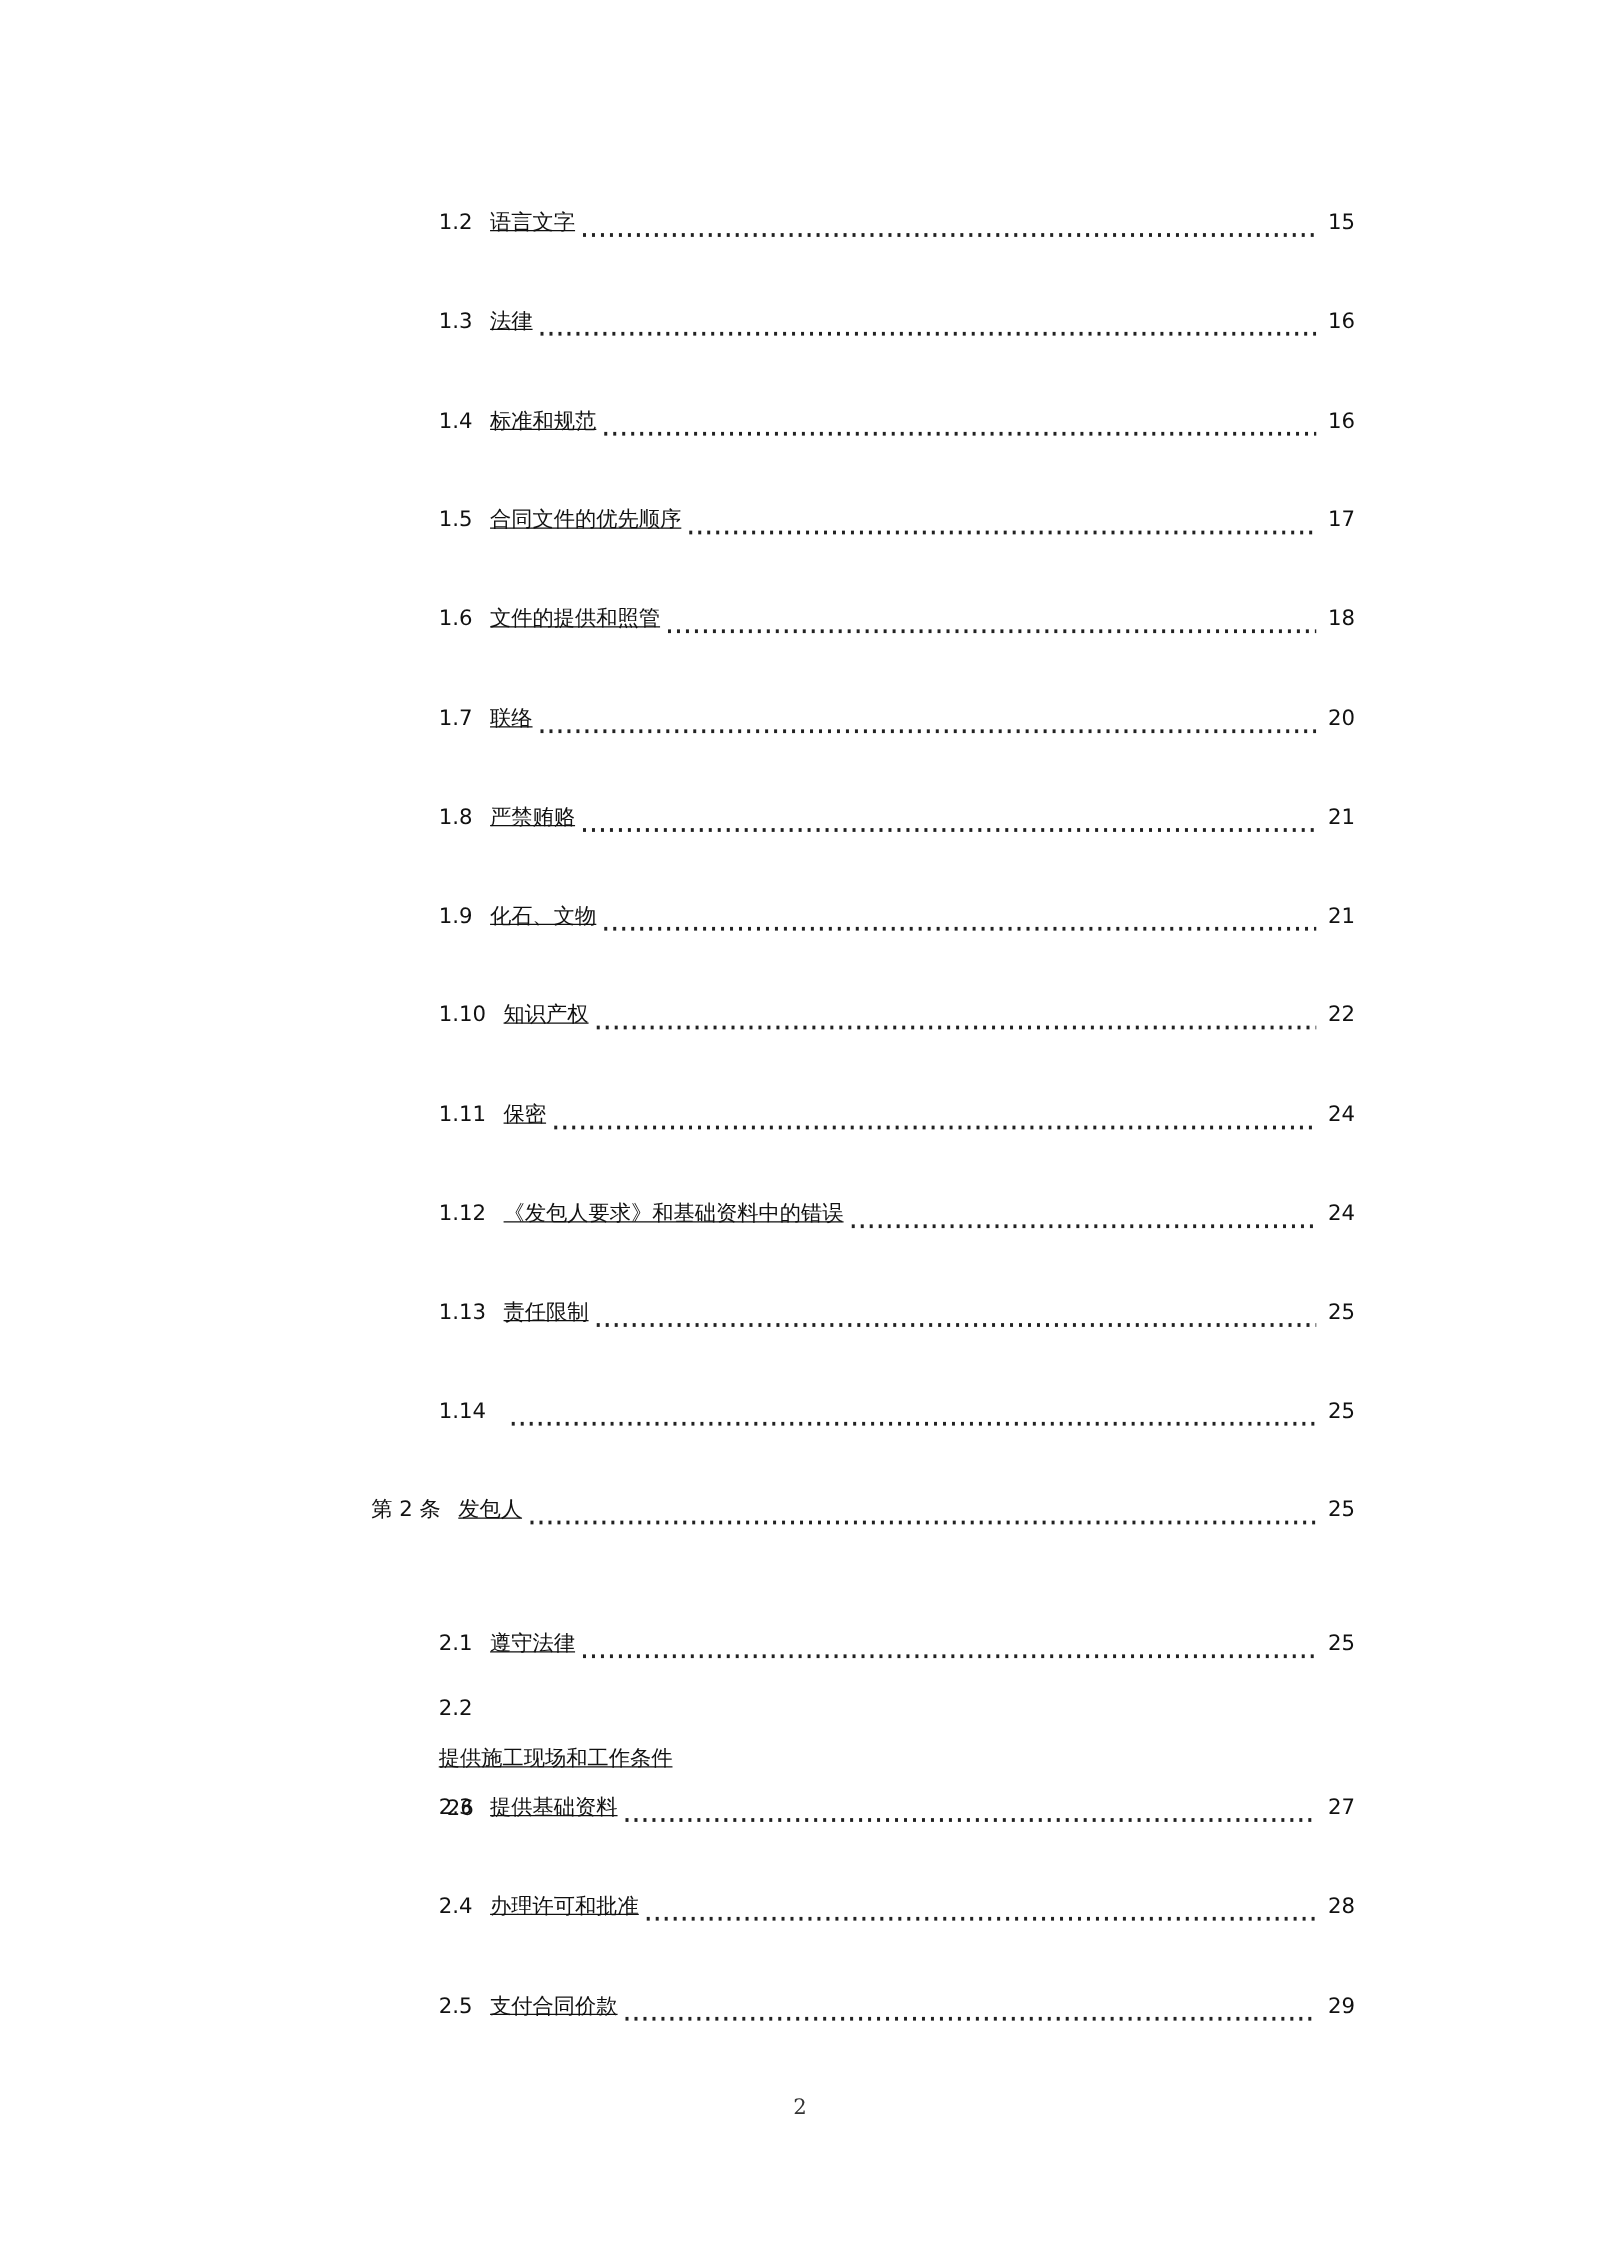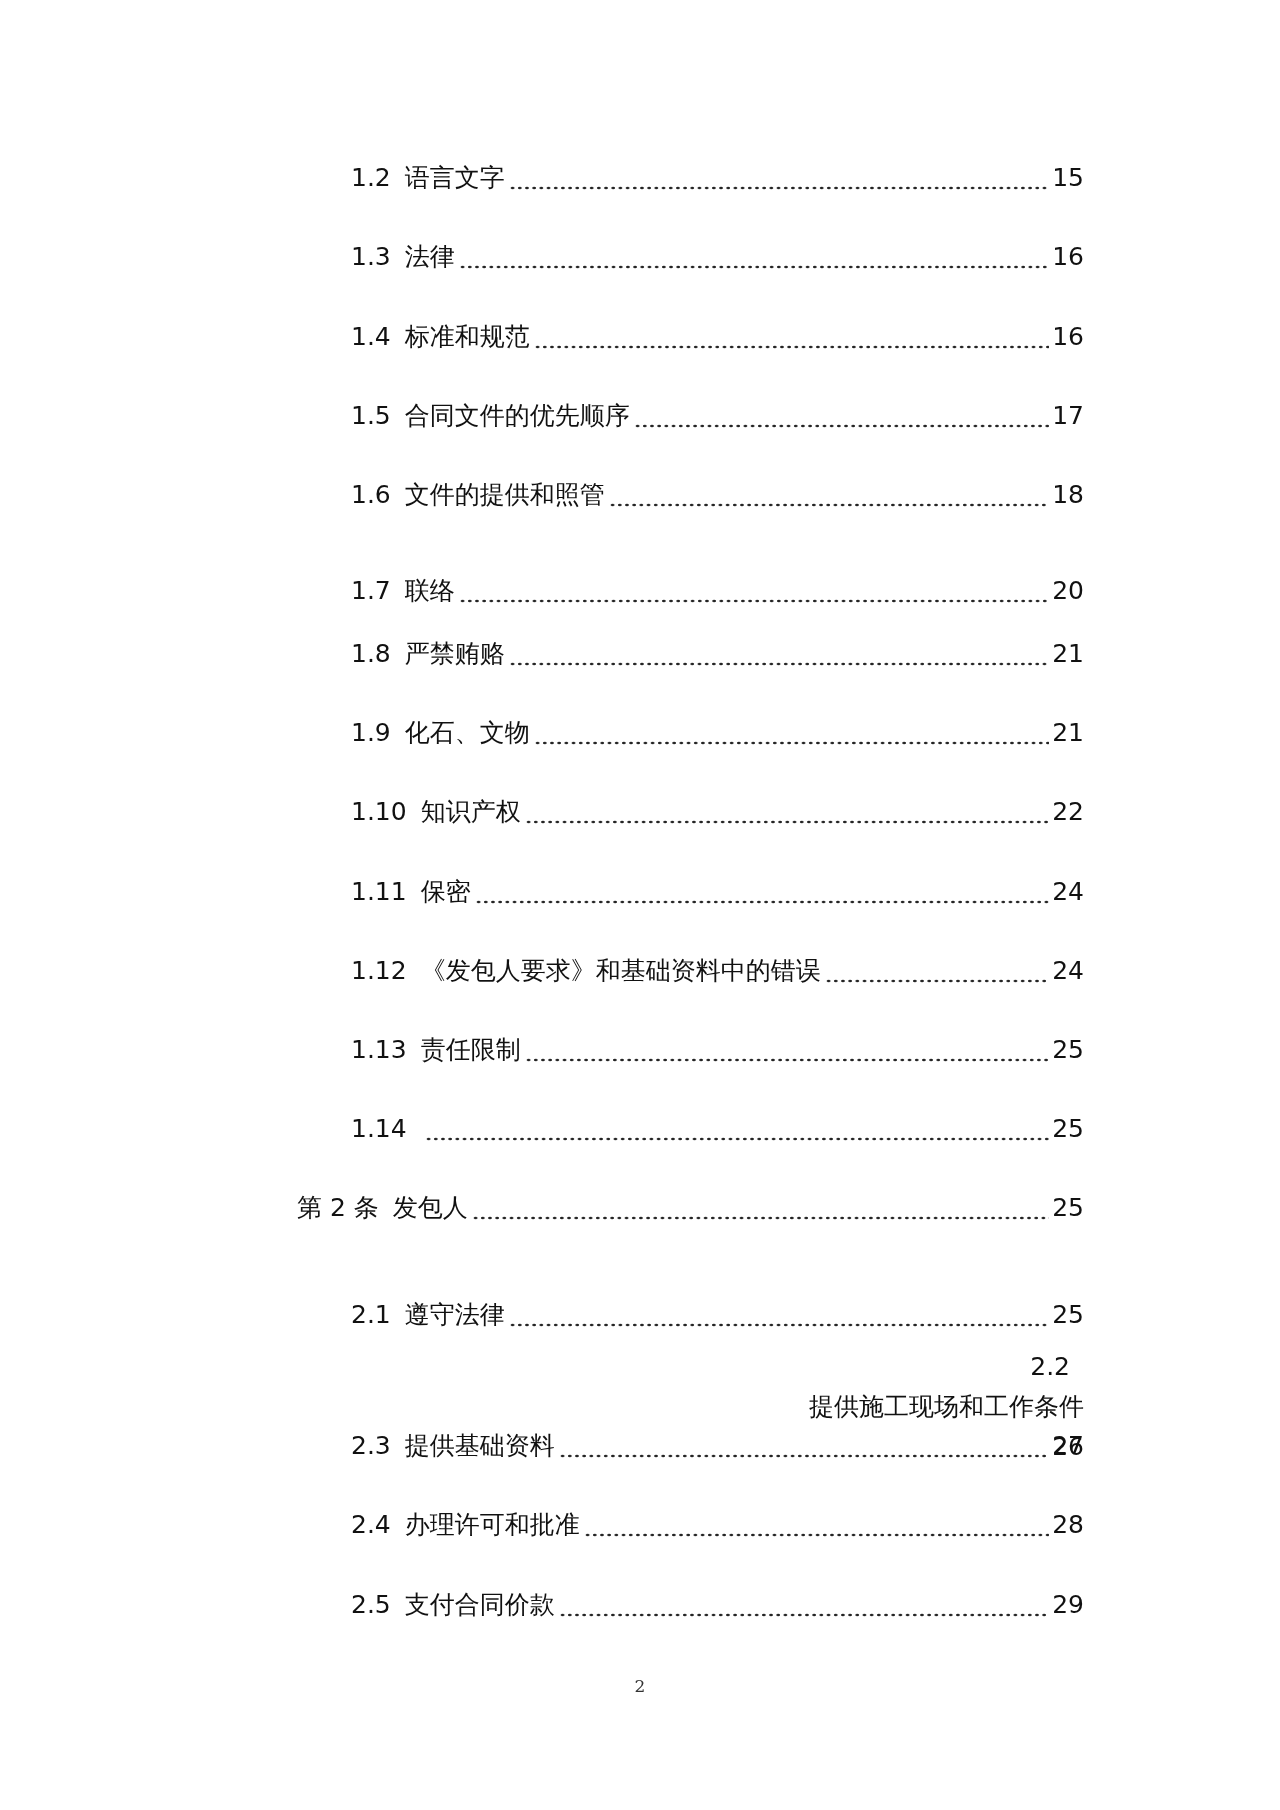--- a/index.html
+++ b/index.html
@@ -1,24 +1,24 @@
 <!DOCTYPE html>
 <html><head>
 <meta charset="utf-8">
 <style>
   html, body { margin: 0; padding: 0; background: #ffffff; }
   body { width: 1280px; height: 1810px; position: relative; overflow: hidden;
          font-family: "DejaVu Sans", "Liberation Sans", sans-serif; color: #111111; }
   .toc { position: absolute; left: 0; top: 0; width: 1280px; }
-  .toc-row { position: absolute; height: 40px; display: flex; align-items: flex-end;
-             right: 196px; font-size: 25px; line-height: 40px; }
+  .toc-row { position: absolute; height: 40px; display: flex; align-items: flex-start;
+             right: 196px; font-size: 17px; line-height: 40px; }
   .toc-row.level-2 { left: 351px; }
   .toc-row.level-1 { left: 297px; }
   .toc-num { white-space: pre; margin-right: 14px; letter-spacing: 0px; }
-  .toc-title { white-space: nowrap; }
+  .toc-title { white-space: nowrap; text-decoration: underline; }
   .toc-leader { flex: 1 1 auto; height: 40px; margin: 0 3px 0 4px; overflow: hidden;
                 background-image: radial-gradient(circle, #222 1.4px, transparent 1.6px);
                 background-size: 7.2px 6px; background-repeat: repeat-x;
                 background-position: left 27px; }
   .toc-page { white-space: nowrap; min-width: 28px; text-align: right; }
   .page-number { position: absolute; left: 0; width: 1280px; top: 1676px; text-align: center;
                  font-family: "DejaVu Serif", "Liberation Serif", serif; font-size: 17px; color: #333; }
 </style>
 </head>
 <body>
@@ -47,21 +47,21 @@
     <span class="toc-title">合同文件的优先顺序</span>
     <span class="toc-leader"></span>
     <span class="toc-page">17</span>
   </div>
   <div class="toc-row level-2" style="top:475px;">
     <span class="toc-num">1.6</span>
     <span class="toc-title">文件的提供和照管</span>
     <span class="toc-leader"></span>
     <span class="toc-page">18</span>
   </div>
-  <div class="toc-row level-2" style="top:555px;margin-top:16px;">
+  <div class="toc-row level-2" style="top:555px;">
     <span class="toc-num">1.7</span>
     <span class="toc-title">联络</span>
     <span class="toc-leader"></span>
     <span class="toc-page">20</span>
   </div>
   <div class="toc-row level-2" style="top:634px;">
     <span class="toc-num">1.8</span>
     <span class="toc-title">严禁贿赂</span>
     <span class="toc-leader"></span>
     <span class="toc-page">21</span>

